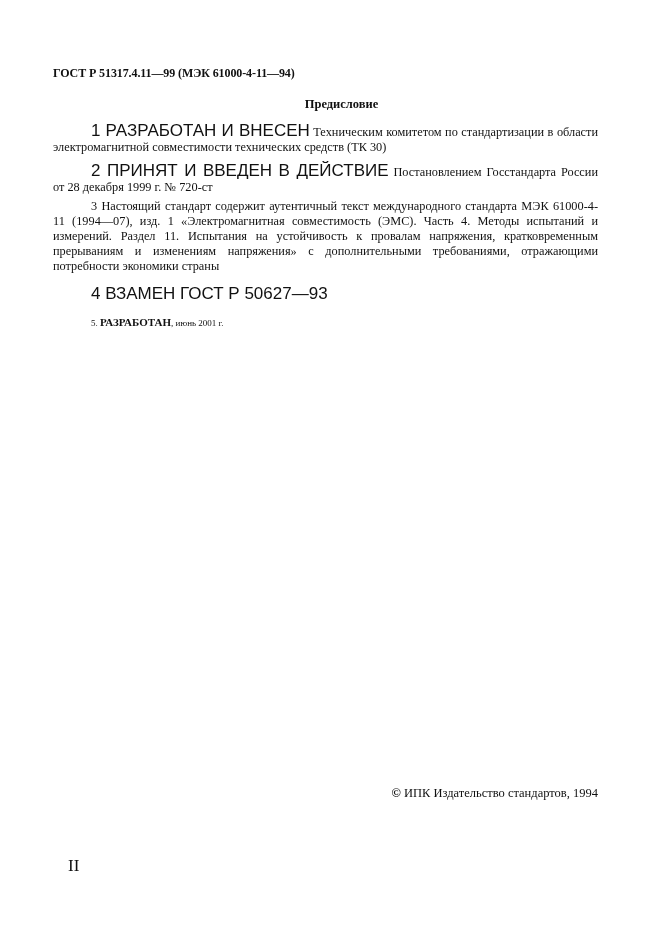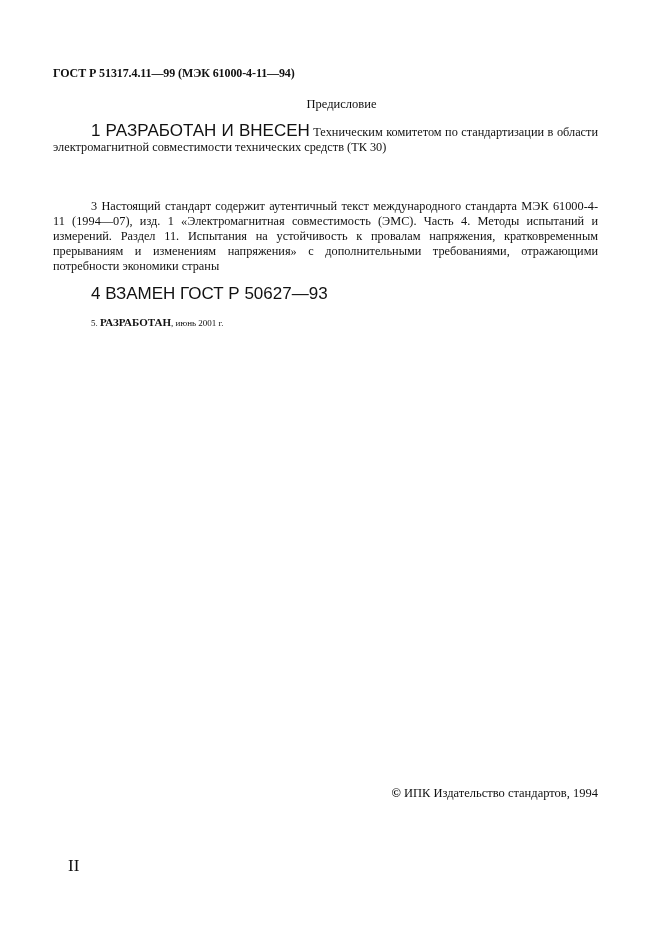--- a/index.html
+++ b/index.html
@@ -31,20 +31,21 @@
     }
     .preface-title {
       position: absolute;
       left: 0;
       width: 661px;
       top: 97px;
       text-align: center;
       font-size: 12.5px;
       padding-left: 22px;
       box-sizing: border-box;
+      font-weight: bold;
     }
     .para {
       position: absolute;
       left: 53px;
       width: 545px;
       font-size: 12.3px;
       line-height: 15px;
       text-align: justify;
       text-indent: 38px;
     }
@@ -98,20 +99,23 @@
 <div class="page">
 
   <div class="header">ГОСТ Р 51317.4.11—99 (МЭК 61000-4-11—94)</div>
 
   <div class="preface-title">Предисловие</div>
 
   <div class="para p1">
     <span class="lead">1 РАЗРАБОТАН  И ВНЕСЕН</span><span> Техническим комитетом по стандартизации в области электромагнитной совместимости технических средств (ТК 30)</span>
   </div>
 
+  <div class="para p2">
+    <span class="lead">2 ПРИНЯТ И ВВЕДЕН  В  ДЕЙСТВИЕ</span><span>  Постановлением Госстандарта России от 28 декабря 1999 г. № 720-ст</span>
+  </div>
 
   <div class="para p3">
     <span>3 Настоящий стандарт содержит  аутентичный текст международного стандарта МЭК 61000-4-11 (1994—07), изд. 1 «Электромагнитная совместимость (ЭМС). Часть 4. Методы испытаний и измерений. Раздел 11. Испытания на устойчивость к провалам напряжения, кратковременным прерываниям и изменениям напряжения» с дополнительными требованиями, отражающими потребности экономики страны</span>
   </div>
 
   <div class="para p4">
     <span class="lead">4 ВЗАМЕН ГОСТ Р 50627—93</span>
   </div>
 
   <div class="p5">

